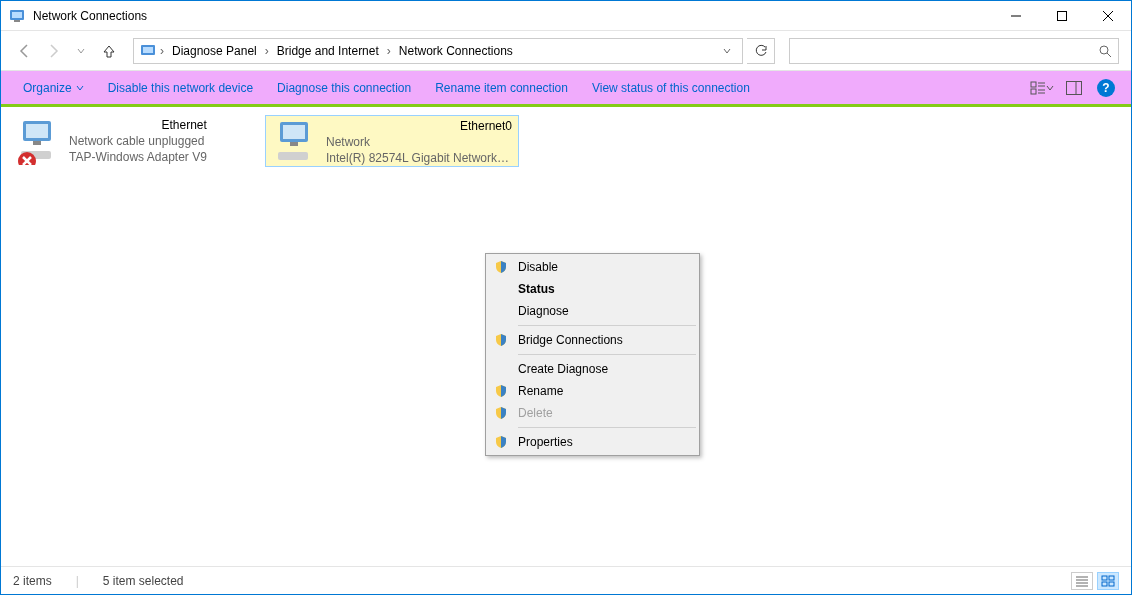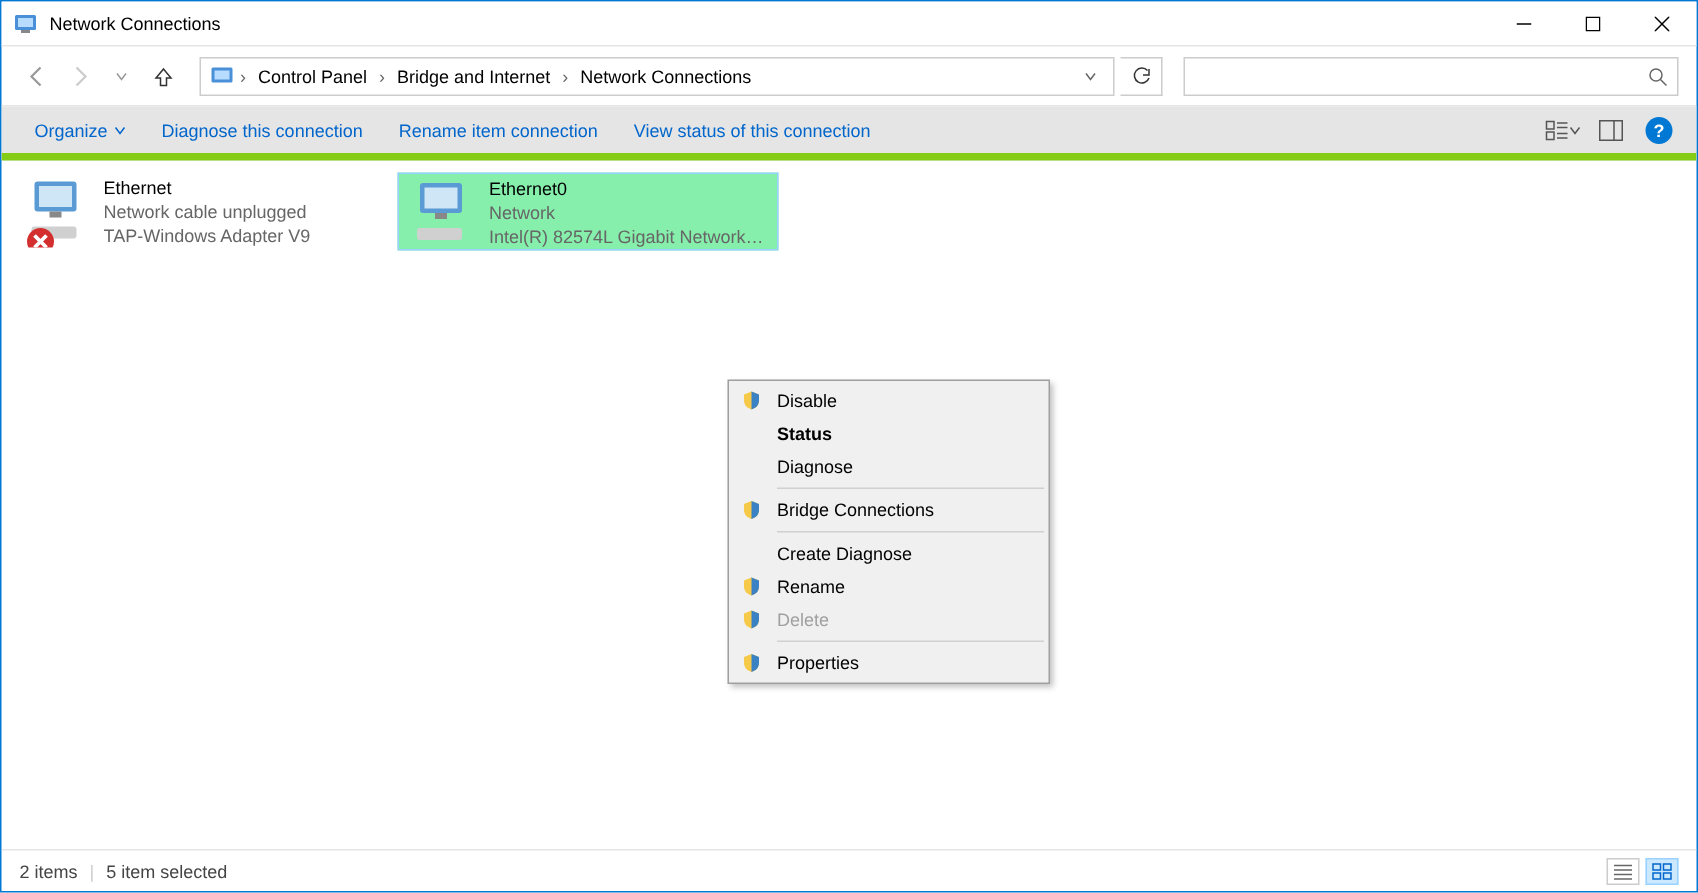--- a/index.html
+++ b/index.html
@@ -16,44 +16,44 @@
 .nav-active { color:#000; }
 .addr-box { flex:1; height:26px; border:1px solid #ccc; display:flex; align-items:center; padding:0 6px; gap:4px; margin-left:8px; }
 .crumb { color:#000; padding:2px 4px; }
 .crumb-sep { color:#666; }
 .addr-drop { margin-left:auto; color:#666; padding:0 4px; }
 .refresh-btn { width:28px; height:26px; border:1px solid #ccc; border-left:none; display:flex; align-items:center; justify-content:center; }
 .search-box { width:330px; height:26px; border:1px solid #ccc; margin-left:10px; display:flex; align-items:center; padding:0 6px; }
 .search-input { flex:1; border:none; outline:none; font-size:12px; }
 .search-icon { color:#666; }
 
-.toolbar { height:36px; display:flex; align-items:center; padding:0 12px; gap:4px; border-bottom:5px solid #84cc16; background:#e5e5e5; }
+.toolbar { height:36px; display:flex; align-items:center; padding:0 12px; gap:4px; border-bottom:3px solid #84cc16; background:#f0abfc; }
 .tool-item { color:#0066cc; padding:6px 10px; cursor:default; white-space:nowrap; }
 .tool-organize { display:flex; align-items:center; gap:4px; }
 .toolbar-spacer { flex:1; }
 .tool-right { display:flex; align-items:center; gap:6px; }
 .tool-iconbtn { width:26px; height:26px; display:flex; align-items:center; justify-content:center; border:1px solid transparent; }
 .help-circle { width:18px; height:18px; border-radius:50%; background:#0078d4; color:#fff; display:flex; align-items:center; justify-content:center; font-weight:bold; font-size:12px; }
 
 .content { position:relative; height:454px; padding:8px; display:flex; gap:2px; align-items:flex-start; }
 .conn-item { width:254px; height:52px; display:flex; align-items:flex-start; padding:2px 6px; gap:6px; }
-.conn-item.selected { background:#86efac; border:1px solid #99d1ff; }
+.conn-item.selected { background:#fef9c3; border:1px solid #99d1ff; }
 .conn-icon-wrap { width:48px; height:48px; position:relative; flex-shrink:0; }
 .conn-text { display:flex; flex-direction:column; line-height:1.35; overflow:hidden; }
-.conn-name { color:#000; }
+.conn-name { color:#000;text-align:right; }
 .conn-sub { color:#666; white-space:nowrap; overflow:hidden; text-overflow:ellipsis; }
 
 .ctx-menu { position:absolute; left:484px; top:146px; width:215px; background:#f0f0f0; border:1px solid #a0a0a0; box-shadow:2px 2px 4px rgba(0,0,0,0.25); padding:2px; }
 .ctx-item { height:22px; display:flex; align-items:center; padding-left:30px; position:relative; color:#000; }
 .ctx-item.bold { font-weight:600; }
 .ctx-item.disabled { color:#a0a0a0; }
 .ctx-sep { height:1px; background:#d0d0d0; margin:3px 1px 3px 30px; }
 .ctx-shield { position:absolute; left:6px; }
 
-.statusbar { position:absolute; bottom:0; left:0; right:0; height:28px; border-top:1px solid #e5e5e5; display:flex; align-items:center; padding:0 12px; color:#444; gap:8px; }
+.statusbar { position:absolute; bottom:0; left:0; right:0; height:28px; border-top:1px solid #e5e5e5; display:flex; align-items:center; padding:0 12px; color:#444; gap:24px; }
 .status-sep { color:#ccc; }
 .status-right { margin-left:auto; display:flex; gap:4px; }
 .status-viewbtn { width:22px; height:18px; border:1px solid #ccc; display:flex; align-items:center; justify-content:center; }
 
 
 svg { display:block; }
 </style>
 </head>
 <body>
 
@@ -110,21 +110,21 @@
       </svg>
     </div>
   <div class="addr-box">
     <span>
         <svg width="16" height="16">
           <rect x="1" y="2" width="14" height="10" fill="#4a90d9" rx="1"></rect>
           <rect x="3" y="4" width="10" height="6" fill="#b8dcff"></rect>
         </svg>
       </span>
     <span class="crumb-sep">›</span>
-    <span class="crumb">Control Panel</span>
+    <span class="crumb">Diagnose Panel</span>
     <span class="crumb-sep">›</span>
     <span class="crumb">Bridge and Internet</span>
     <span class="crumb-sep">›</span>
     <span class="crumb">Network Connections</span>
     <span class="addr-drop">
         <svg width="10" height="10">
           <path d="M2 3 L5 7 L8 3" fill="none" stroke="#666"></path>
         </svg>
       </span>
   </div>
@@ -145,20 +145,21 @@
   </div>
 </div>
 
 <div class="toolbar">
   <div class="tool-item tool-organize">
     <span>Organize</span>
     <svg width="8" height="8">
         <path d="M1 2 L4 6 L7 2" fill="none" stroke="#0066cc"></path>
       </svg>
   </div>
+  <div class="tool-item">Disable this network device</div>
   <div class="tool-item">Diagnose this connection</div>
   <div class="tool-item">Rename item connection</div>
   <div class="tool-item">View status of this connection</div>
   <div class="toolbar-spacer"></div>
   <div class="tool-right">
     <div class="tool-iconbtn">
         <svg width="16" height="14">
           <rect x="1" y="1" width="5" height="5" fill="none" stroke="#555"></rect>
           <line x1="8" y1="2" x2="15" y2="2" stroke="#555"></line>
           <line x1="8" y1="5" x2="15" y2="5" stroke="#555"></line>

